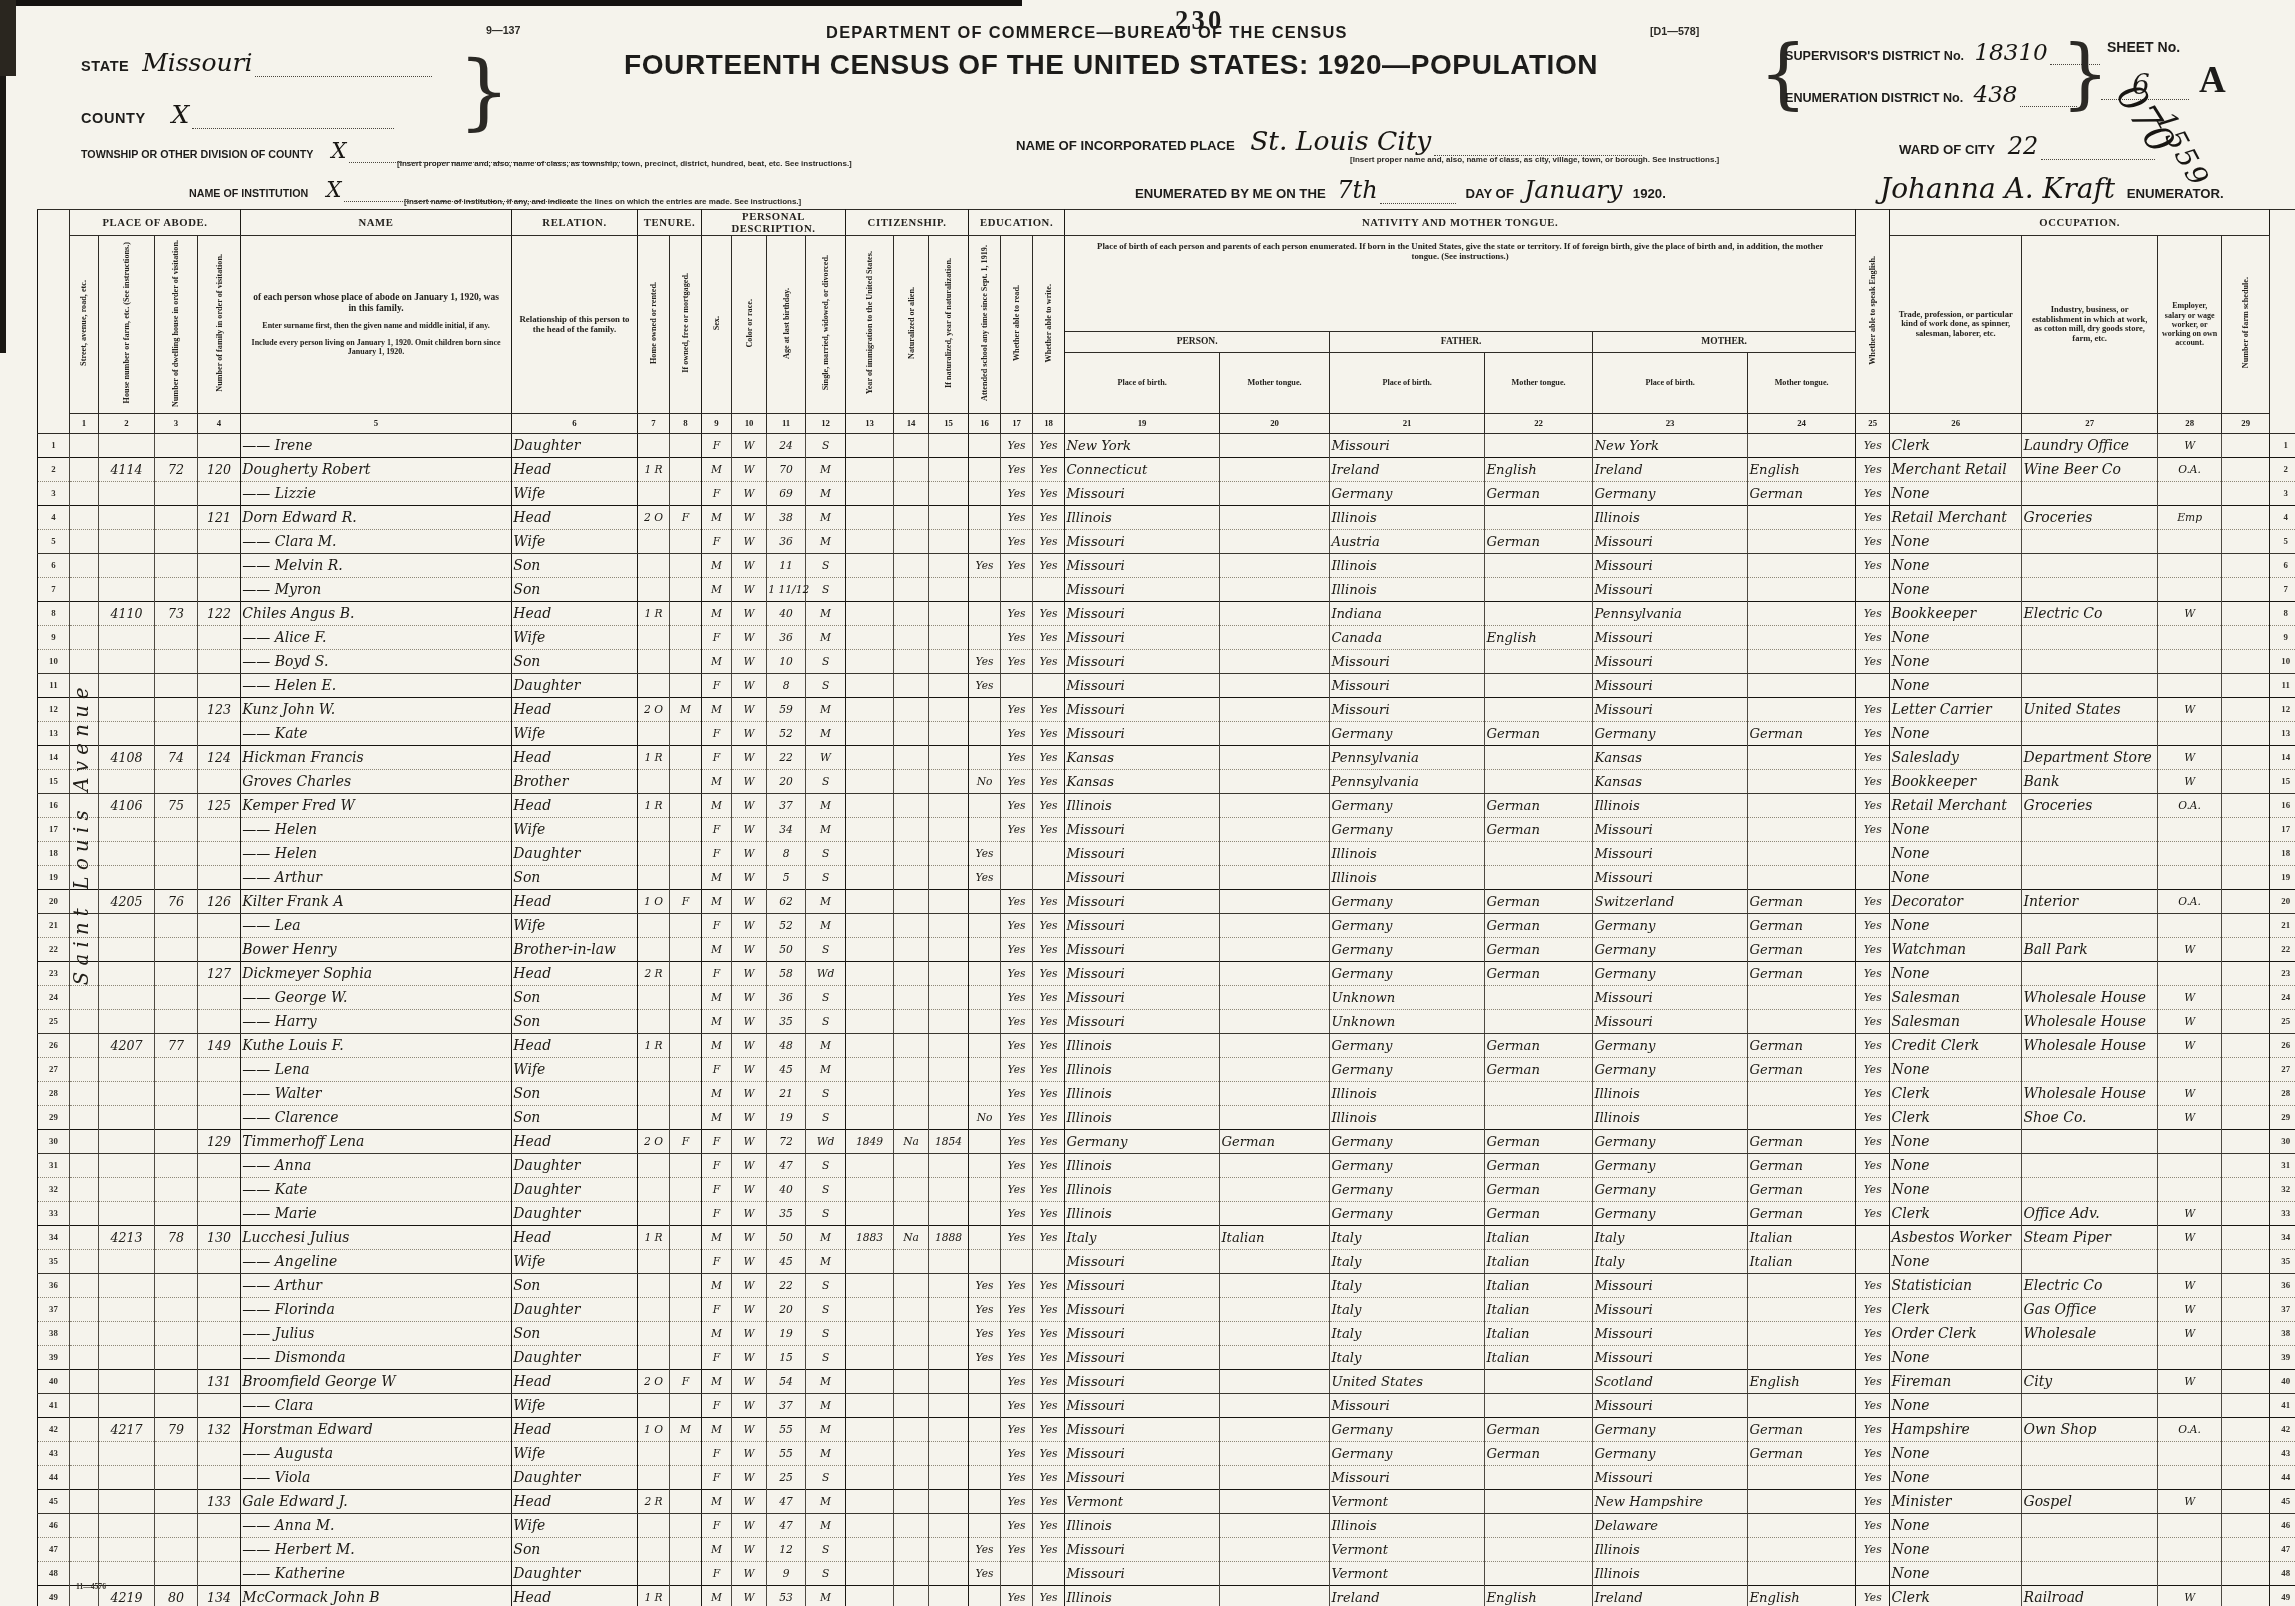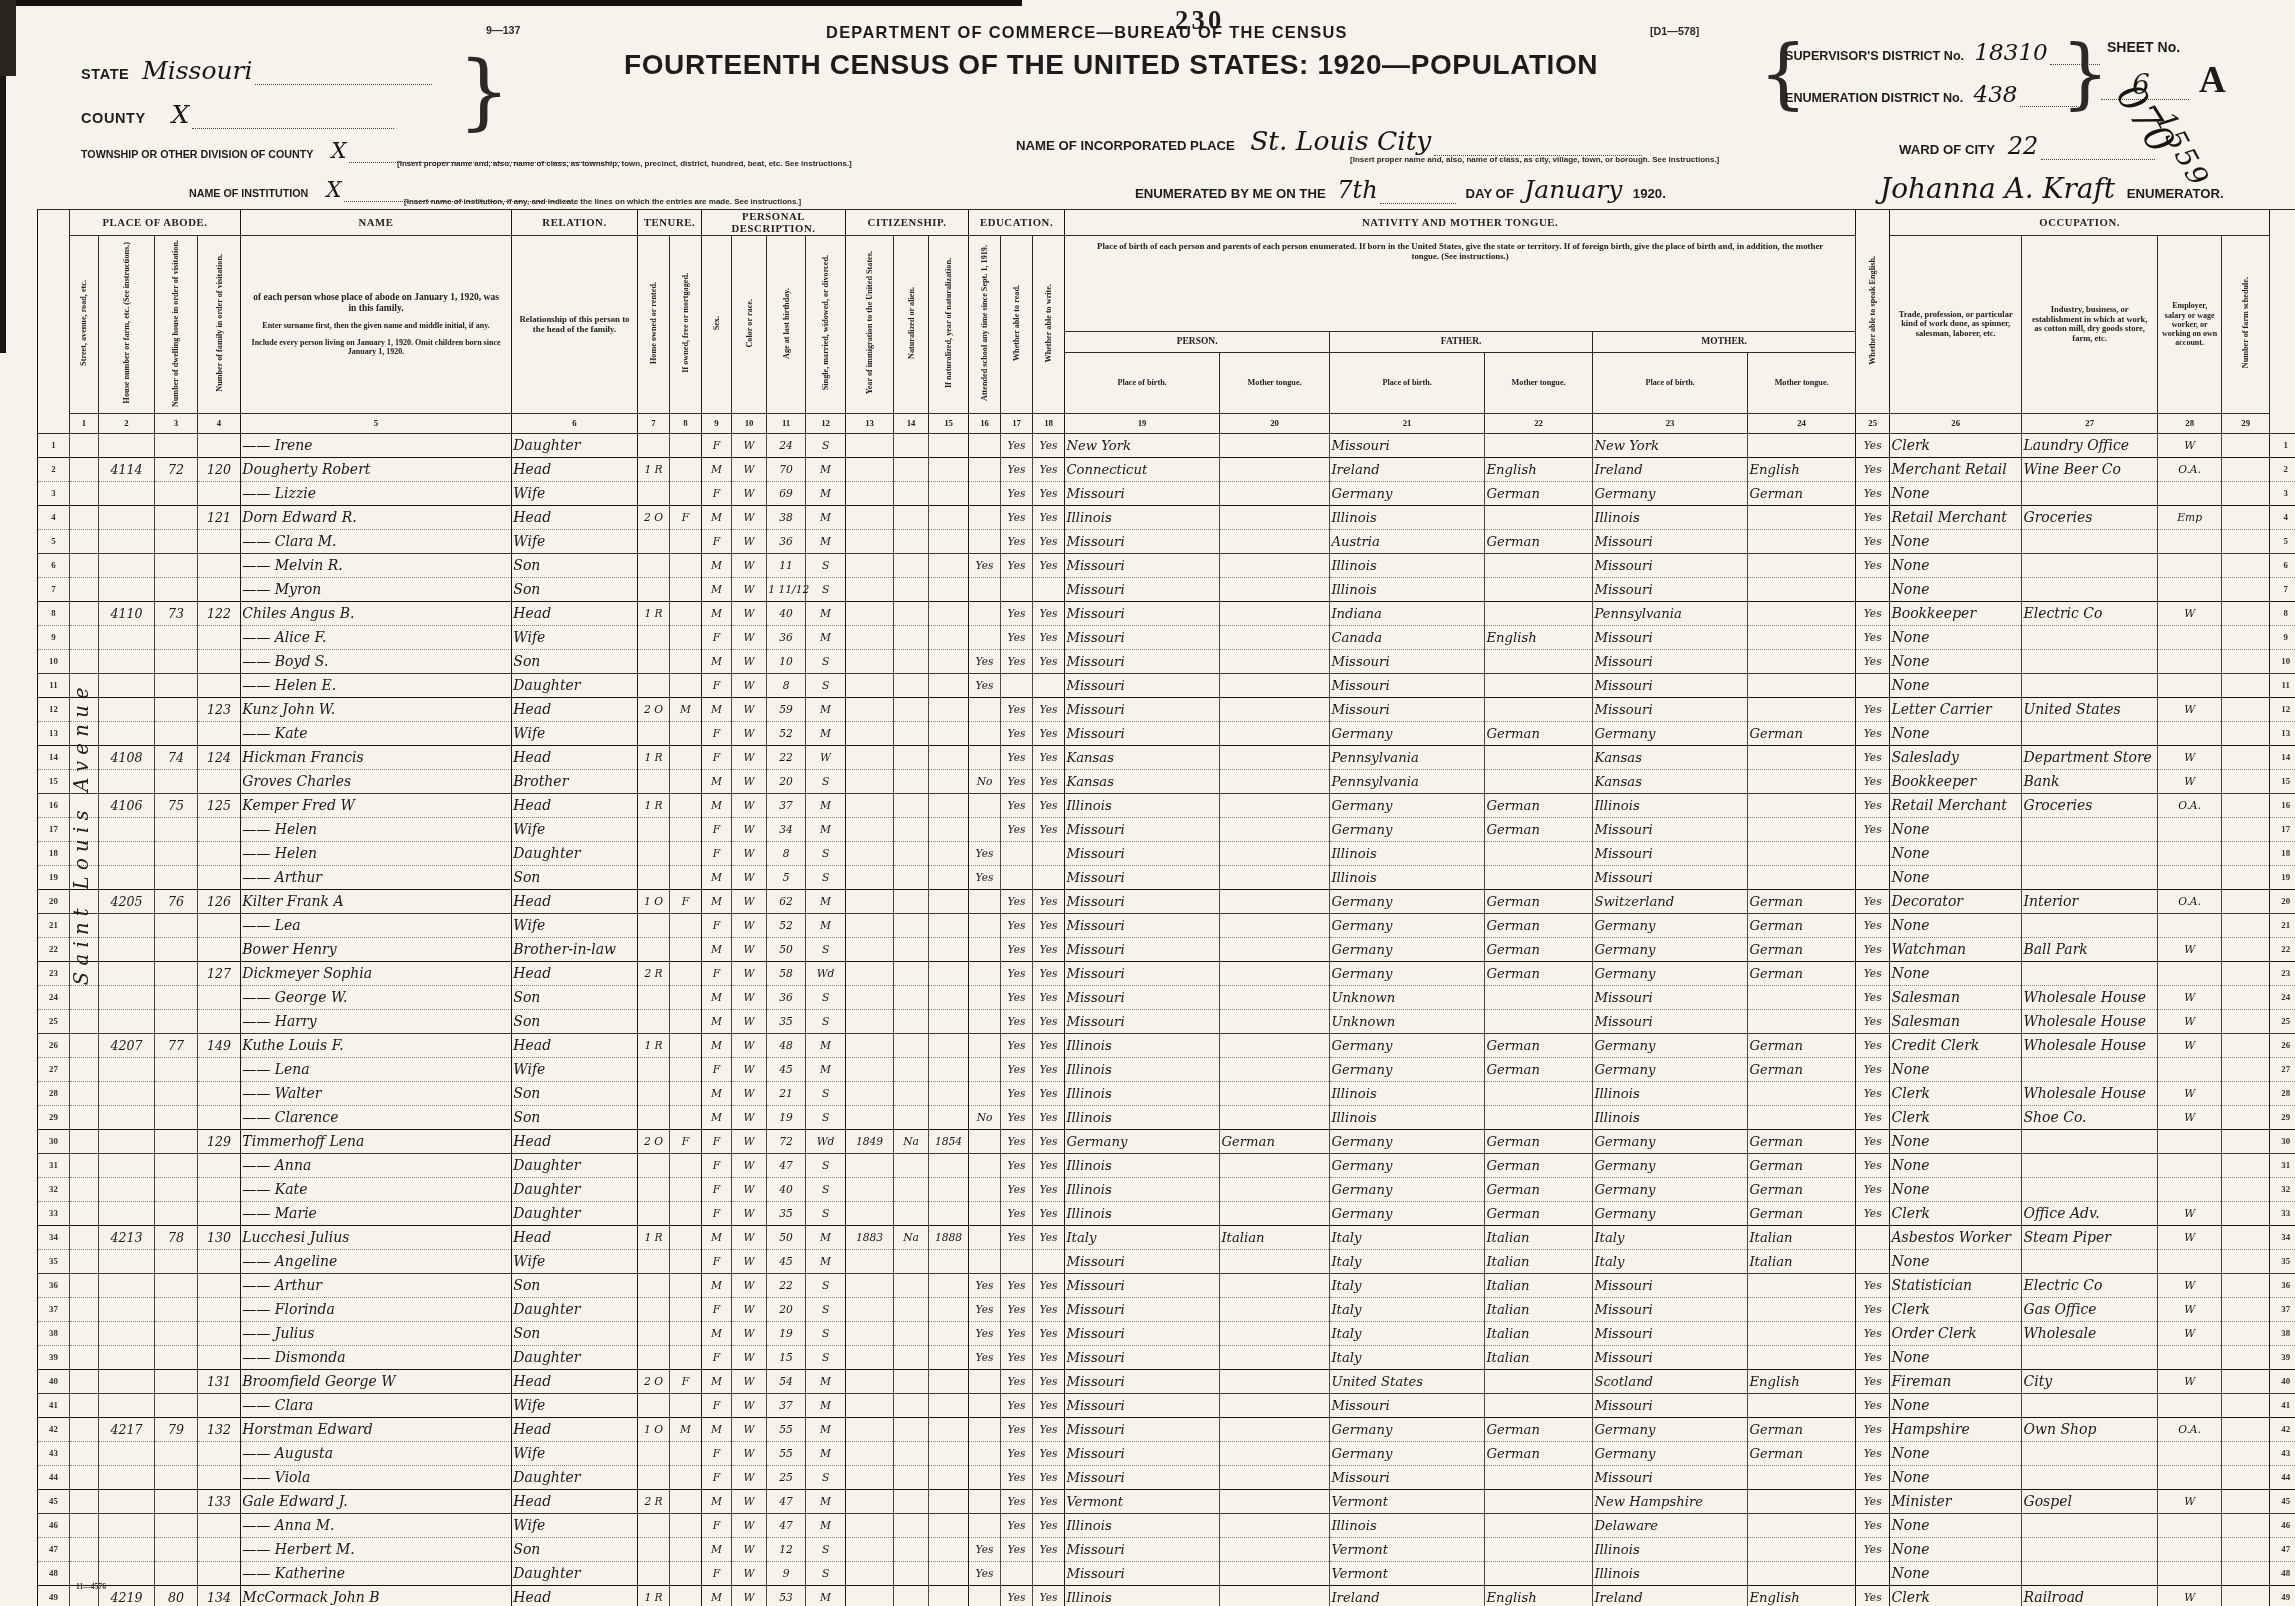--- a/index.html
+++ b/index.html
@@ -70,21 +70,21 @@
 <div class="film-corner"></div>
 
 <div class="tophdr">
   <div class="abs note" style="left:486px;top:24px;font-size:10.7px;">9—137</div>
   <div class="abs stamp" style="left:1175px;top:5px;font-size:26.5px;letter-spacing:3.2px;">230</div>
   <div class="abs note" style="left:1650px;top:25px;font-size:10.7px;">[D1—578]</div>
 
   <div class="abs lbl" style="left:826px;top:23px;font-size:16.4px;letter-spacing:1.3px;">DEPARTMENT OF COMMERCE—BUREAU OF THE CENSUS</div>
   <div class="abs" style="left:624px;top:49px;font-size:28px;font-weight:bold;letter-spacing:0.6px;">FOURTEENTH CENSUS OF THE UNITED STATES: 1920—POPULATION</div>
 
-  <div class="abs" style="left:81px;top:56px;">
+  <div class="abs" style="left:81px;top:48px;">
     <span class="lbl">STATE</span>
     <span class="hw hwv" style="margin-left:10px;">Missouri</span>
     <span class="blank" style="width:177px;"></span>
   </div>
   <div class="abs" style="left:81px;top:100px;">
     <span class="lbl">COUNTY</span>
     <span class="hw hwv" style="margin-left:23px;">X</span>
     <span class="blank" style="width:202px;"></span>
   </div>
   <div class="abs brace" style="left:458px;top:44px;font-size:82px;">}</div>

